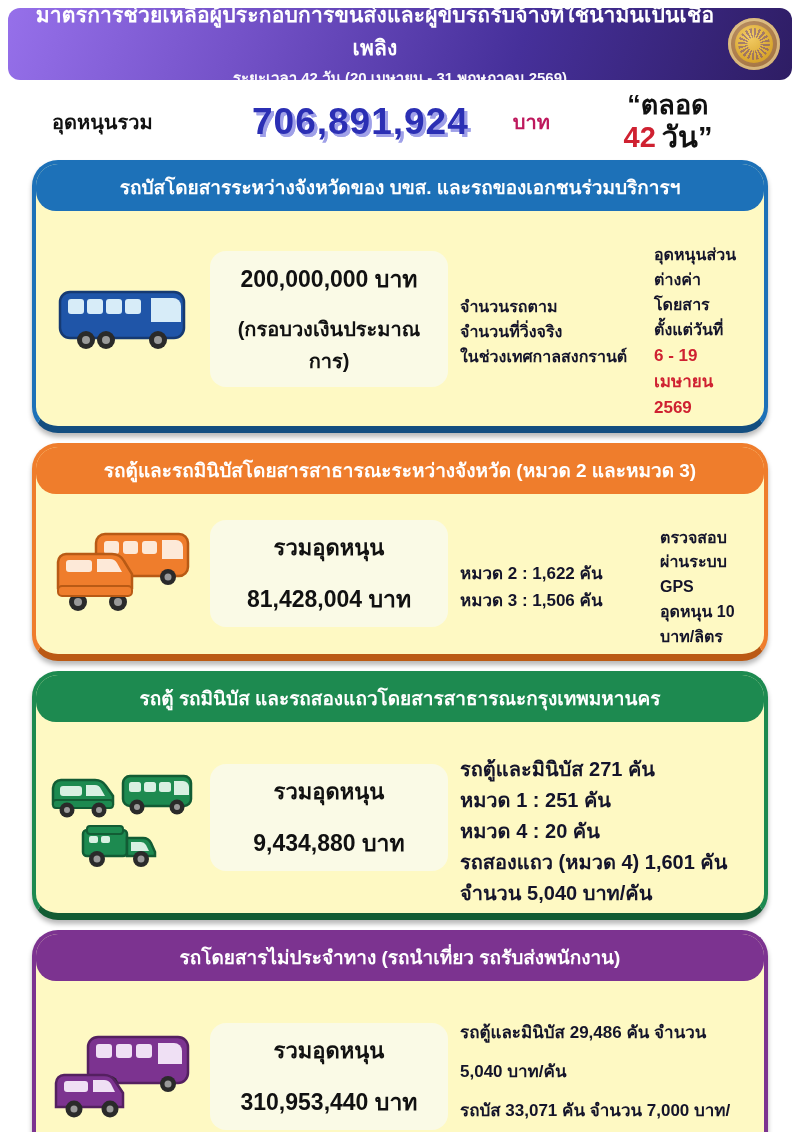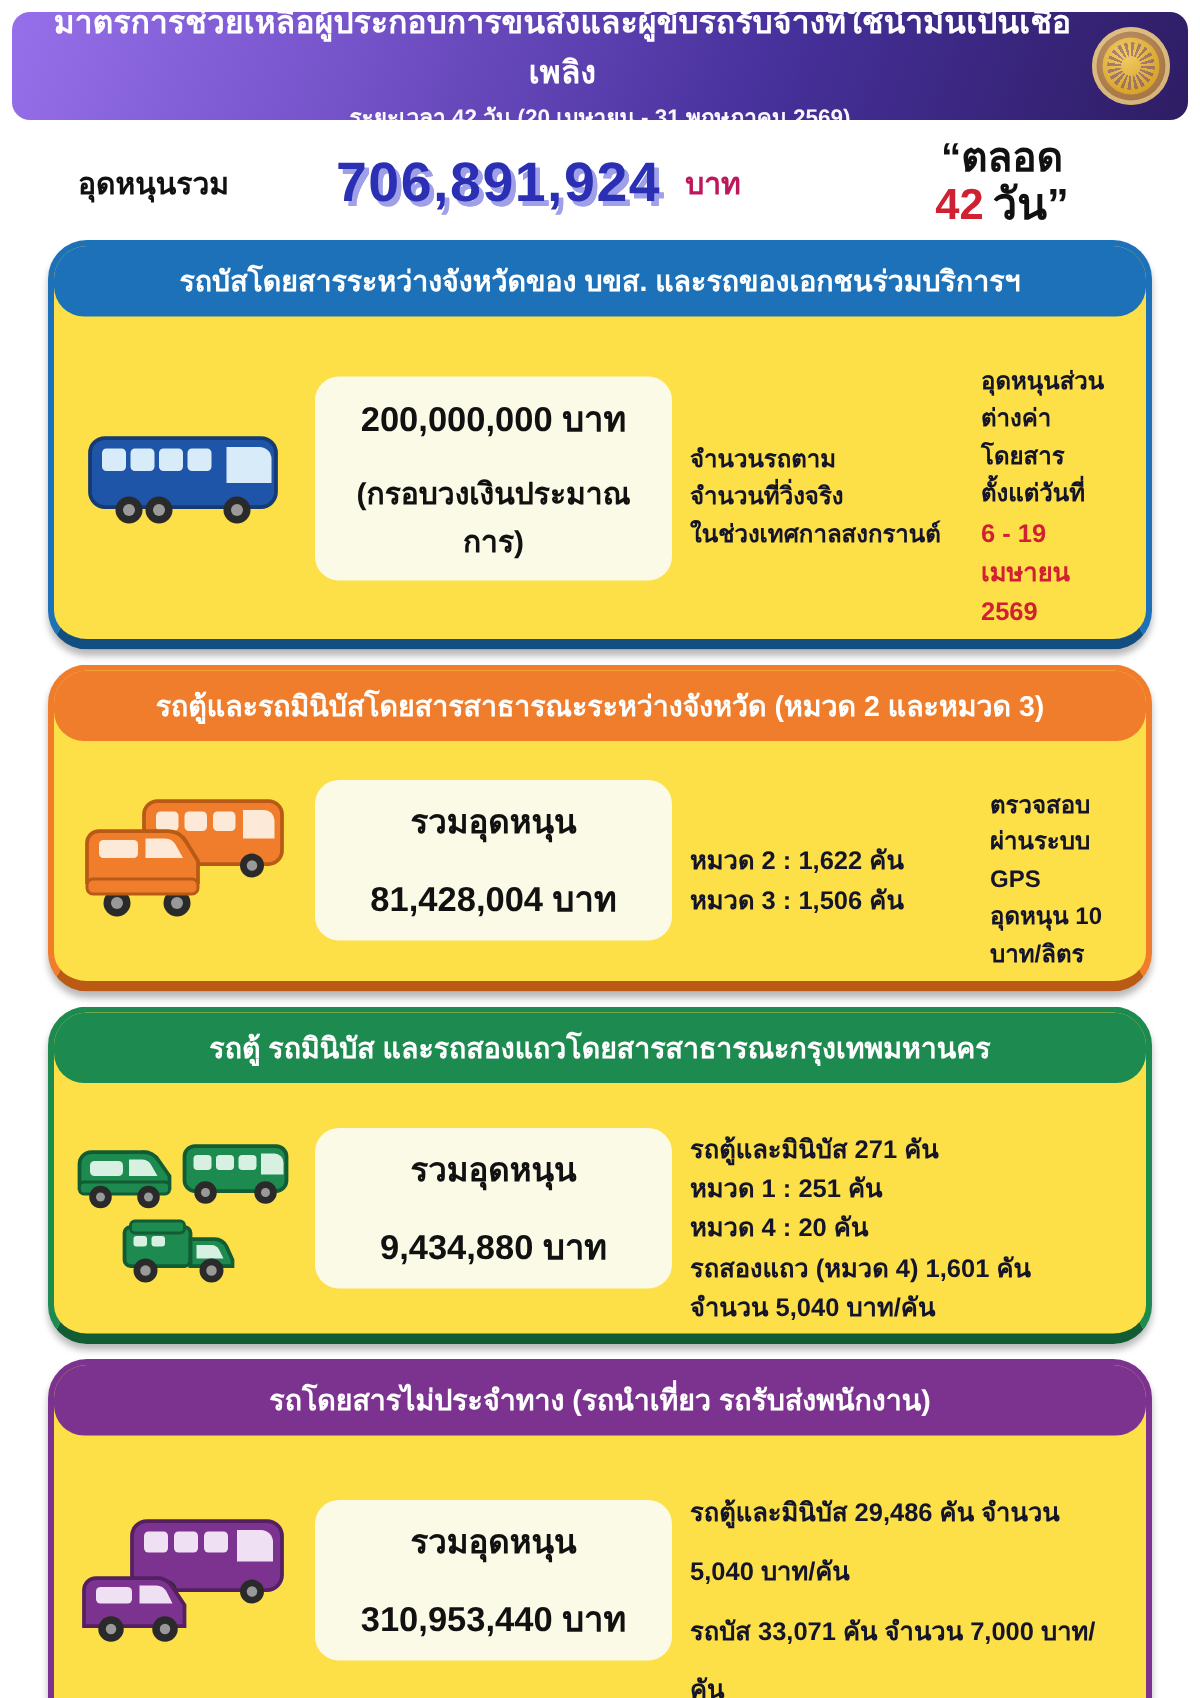--- a/index.html
+++ b/index.html
@@ -28,35 +28,35 @@
   .emblem::after {
     content:""; position:absolute; inset:10px; border-radius:50%;
     background:repeating-conic-gradient(rgba(84,48,140,.45) 0 9deg, rgba(0,0,0,0) 9deg 18deg);
     -webkit-mask:radial-gradient(circle, transparent 28%, #000 30%);
             mask:radial-gradient(circle, transparent 28%, #000 30%);
   }
 
   
   .summary { display:flex; align-items:center; padding:4px 44px 6px 52px; }
   .sum-left { flex:1; }
-  .sum-row { display:flex; align-items:center; height:38px; }
+  .sum-row { display:flex; align-items:center; height:38px;gap:28px; }
   .sum-label { width:172px; font-size:20px; font-weight:bold; color:#111; }
   .sum-value {
     font-size:37px; font-weight:bold; color:#2b2fb4; letter-spacing:1px;
     text-shadow:3px 3px 0 #9fa0e8, 3px 3px 0 #9da0e8;
   }
   .sum-unit { font-size:20px; font-weight:bold; color:#be185d; margin-left:16px; }
   .sum-quote { width:170px; text-align:center; line-height:1.15; padding-right:6px; }
   .q1 { font-size:27px; font-weight:bold; color:#111; }
   .q2 { font-size:29px; font-weight:bold; color:#111; }
   .q2 .num { color:#cf2131; margin-right:6px; }
 
   
   .card {
-    margin:0 32px 10px 32px; border-radius:26px; background:#fde047;
+    margin:0 32px 10px 32px; border-radius:26px; background:#fef9c3;
     border:4px solid var(--c); border-bottom-width:7px; border-bottom-color:var(--cd);
     box-shadow:0 4px 5px rgba(0,0,0,.28);
     overflow:hidden;
   }
   .band {
     background:var(--c); color:#fff; text-align:center; font-weight:bold;
     font-size:19px; padding:8px 10px 9px 10px; border-radius:0 0 20px 20px;
   }
   .cbody { display:flex; align-items:center; padding:4px 16px 4px 10px; gap:12px; }
   .icon-wrap { width:152px; display:flex; justify-content:center; align-items:center; }
@@ -69,21 +69,21 @@
   .card1 .amount .a1 { font-size:23px; }
   .card1 .amount .a2 { font-size:20px; }
   .col { text-align:left; font-weight:bold; color:#14142a;margin-top:28px; }
   .line { line-height:1.55; }
   .mid1 { width:182px; font-size:16px; }
   .right1 { flex:1; font-size:16px; }
   .hl { color:#cf2131; font-size:17px; }
   .mid2 { width:188px; font-size:17px; line-height:1.7; }
   .right2 { flex:1; font-size:16px; line-height:1.6; }
   .rightwide { flex:1; font-size:17px; }
-  .card3 .rightwide { font-size:17px; line-height:1.6; }
+  .card3 .rightwide { font-size:20px; line-height:1.6; }
   .card4 .rightwide .line { line-height:2.3; }
 
   .b1 { min-height:78px; } .b2 { min-height:112px; } .b3 { min-height:132px; }
   .b4 { min-height:100px; }
 
   svg { display:block; }
 </style>
 </head>
 <body>
 

